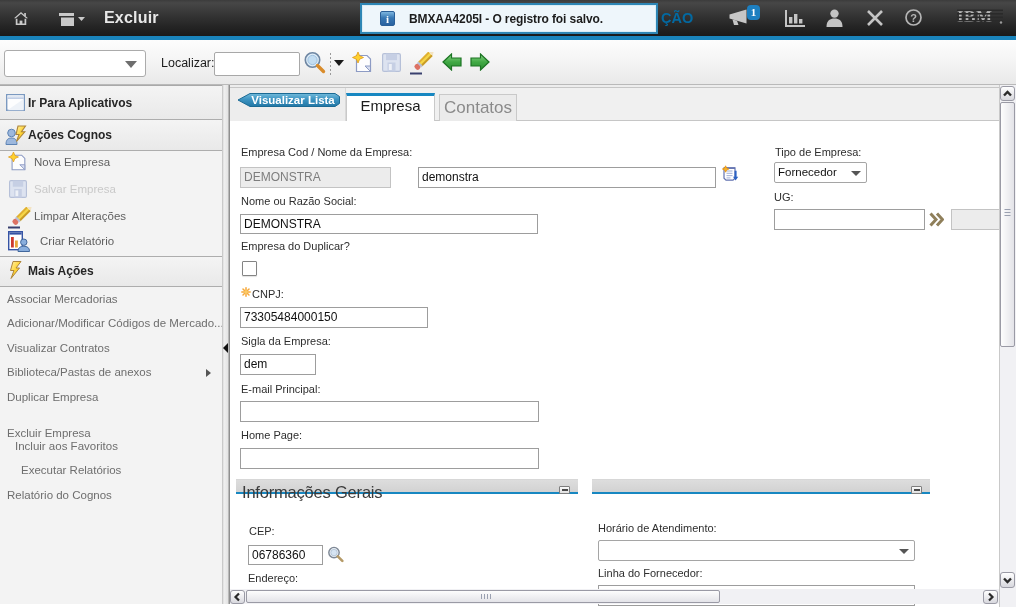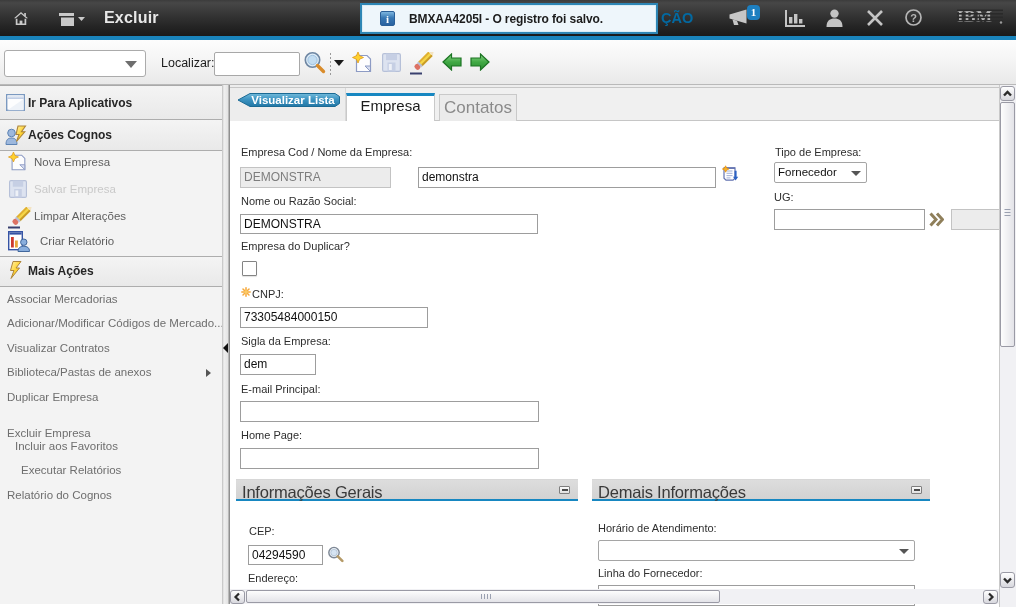--- a/index.html
+++ b/index.html
@@ -56,21 +56,21 @@
     border:1px solid #c9c9c9; border-bottom:none; }
   #tab-contatos .t { position:absolute; left:0; top:3px; width:100%; text-align:center; font-size:17px; color:#8a8a8a; }
   
   .flabel { position:absolute; font-size:11px; color:#2e2e2e; }
   .fin { position:absolute; background:#fff; border:1px solid #9d9d9d; font-size:12px; color:#111; padding:0 3px; line-height:19px; }
   .fro { background:#ececec; border:1px solid #c3c3c3; color:#7d7d7d; }
   .fsel { position:absolute; background:#fff; border:1px solid #a5a5a5; border-radius:2px; font-size:11.5px; color:#111; padding:0 3px; line-height:19px; }
   .fsel .arr { position:absolute; right:5px; top:8px; width:0; height:0; border-left:5px solid transparent; border-right:5px solid transparent; border-top:5px solid #555; }
   #chk { left:242px; top:261px; width:15px; height:15px; background:#fff; border:1px solid #848484; border-radius:1px; box-shadow:0 1px 1px rgba(0,0,0,0.12); }
   
-  .sechead { position:absolute; height:22px; background:linear-gradient(to bottom,#dddddd,#d2d2d2);
+  .sechead { position:absolute; height:15px; background:linear-gradient(to bottom,#dddddd,#d2d2d2);
     border-top:1px solid #d7d7d7; border-bottom:2px solid #1787c1;padding-left:12px; }
   .sechead .t { position:absolute; left:6px; top:3px; font-size:16.5px; letter-spacing:-0.2px; color:#3a3a3a; }
   .sechead .min { position:absolute; right:8px; top:6px; width:11px; height:8px; background:linear-gradient(#fafafa,#e0e0e0); border:1px solid #7e7e7e; border-radius:1px; }
   .sechead .min::after { content:""; position:absolute; left:1.5px; top:2px; width:6px; height:2px; background:#4a4a4a; }
   
   #vscroll { left:999px; top:85px; width:17px; height:522px; background:#f1f1f4; border-left:1px solid #c9c9c9; }
   #hscroll { left:230px; top:589px; width:769px; height:15px; background:#f1f1f4; }
   .sbtn { position:absolute; background:linear-gradient(to bottom,#ffffff,#d8d8de); border:1px solid #9a9aa5; border-radius:3px; }
   .thumbv { position:absolute; background:linear-gradient(to right,#fdfdfd,#e3e3e8); border:1px solid #9a9aa5; border-radius:2px; }
   .thumbh { position:absolute; background:linear-gradient(to bottom,#fdfdfd,#e3e3e8); border:1px solid #9a9aa5; border-radius:2px; }
@@ -399,25 +399,24 @@
   <div class="flabel" style="left:241px; top:383px;">E-mail Principal:</div>
   <div class="fin" style="left:240px; top:401px; width:299px; height:21px;"></div>
   <div class="flabel" style="left:241px; top:429px;">Home Page:</div>
   <div class="fin" style="left:240px; top:448px; width:299px; height:21px;"></div>
 
   <div class="sechead" style="left:236px; top:479px; width:342px;">
     <div class="t">Informações Gerais</div>
     <div class="min"></div>
   </div>
   <div class="sechead" style="left:592px; top:479px; width:338px;">
-    <div class="t">Demais Informações</div>
     <div class="min"></div>
   </div>
   <div class="flabel" style="left:249px; top:525px;">CEP:</div>
-  <div class="fin" style="left:248px; top:545px; width:75px; height:20px;">04294590</div>
+  <div class="fin" style="left:248px; top:545px; width:75px; height:20px;">06786360</div>
   <div class="abs" id="ico-mag2" style="left:327px; top:546px;">
     <svg width="17" height="17" viewBox="0 0 17 17">
       <circle cx="7" cy="6.6" r="5.2" fill="#e8eef5" stroke="#7d8794" stroke-width="1.4"></circle>
       <circle cx="7" cy="6.6" r="3.2" fill="#d6e4f2" stroke="#aebfd2" stroke-width="0.8"></circle>
       <path d="M10.8 10.4 L15.3 14.9" stroke="#b59a67" stroke-width="2.6" stroke-linecap="round"></path>
     </svg>
   </div>
   <div class="flabel" style="left:248px; top:572px;">Endereço:</div>
   <div class="flabel" style="left:598px; top:522px;">Horário de Atendimento:</div>
   <div class="fsel" style="left:598px; top:540px; width:317px; height:21px;">

